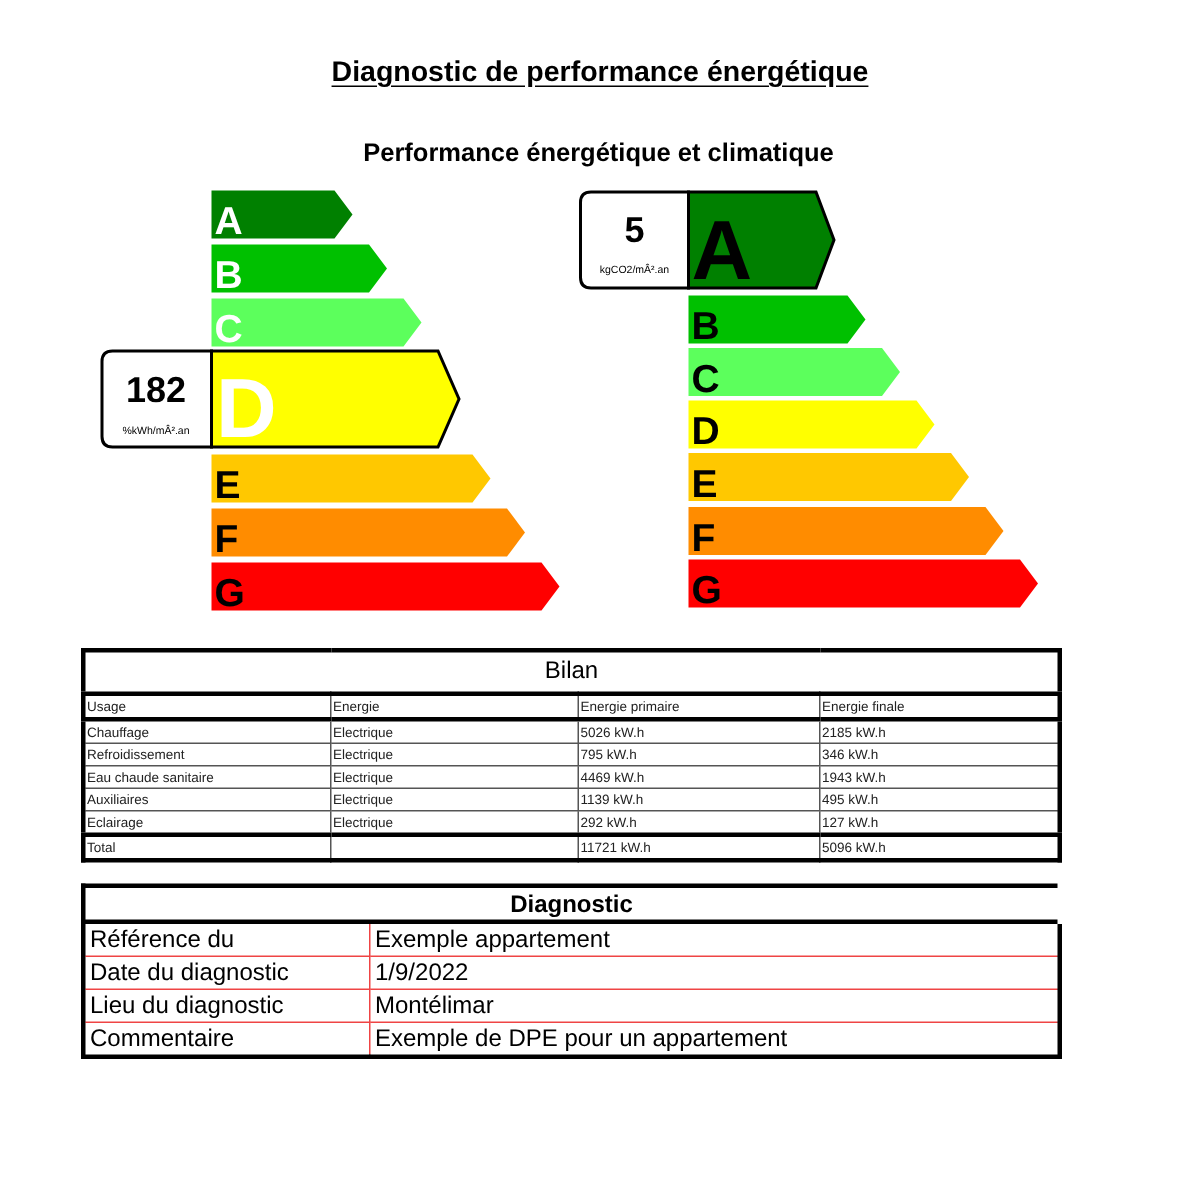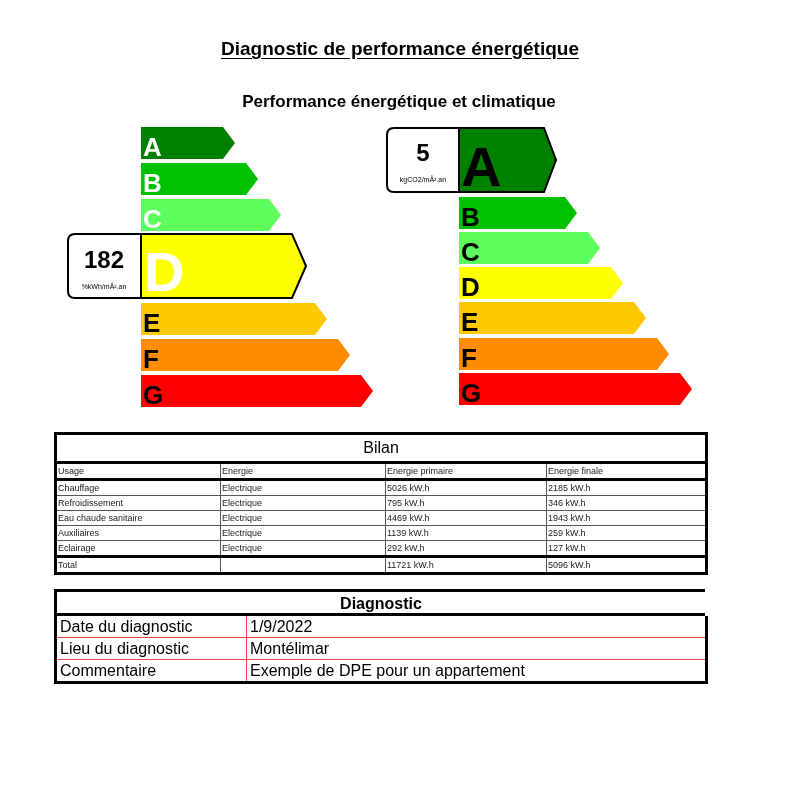--- a/index.html
+++ b/index.html
@@ -132,21 +132,21 @@
   <tr>
     <td>Eau chaude sanitaire</td>
     <td>Electrique</td>
     <td>4469 kW.h</td>
     <td>1943 kW.h</td>
   </tr>
   <tr>
     <td>Auxiliaires</td>
     <td>Electrique</td>
     <td>1139 kW.h</td>
-    <td>259 kW.h</td>
+    <td>495 kW.h</td>
   </tr>
   <tr>
     <td>Eclairage</td>
     <td>Electrique</td>
     <td>292 kW.h</td>
     <td>127 kW.h</td>
   </tr>
   <tr class="total-row">
     <td>Total</td>
     <td></td>
@@ -156,20 +156,24 @@
 </tbody>
   </table>
 
 <div id="diag-title" class="abs">Diagnostic</div>
 <table id="diag">
   <colgroup>
       <col style="width:191px">
       <col style="width:460px">
     </colgroup>
   <tbody>
+      <tr>
+    <td>Référence du</td>
+    <td>Exemple appartement</td>
+  </tr>
   <tr>
     <td>Date du diagnostic</td>
     <td>1/9/2022</td>
   </tr>
   <tr>
     <td>Lieu du diagnostic</td>
     <td>Montélimar</td>
   </tr>
   <tr>
     <td>Commentaire</td>

